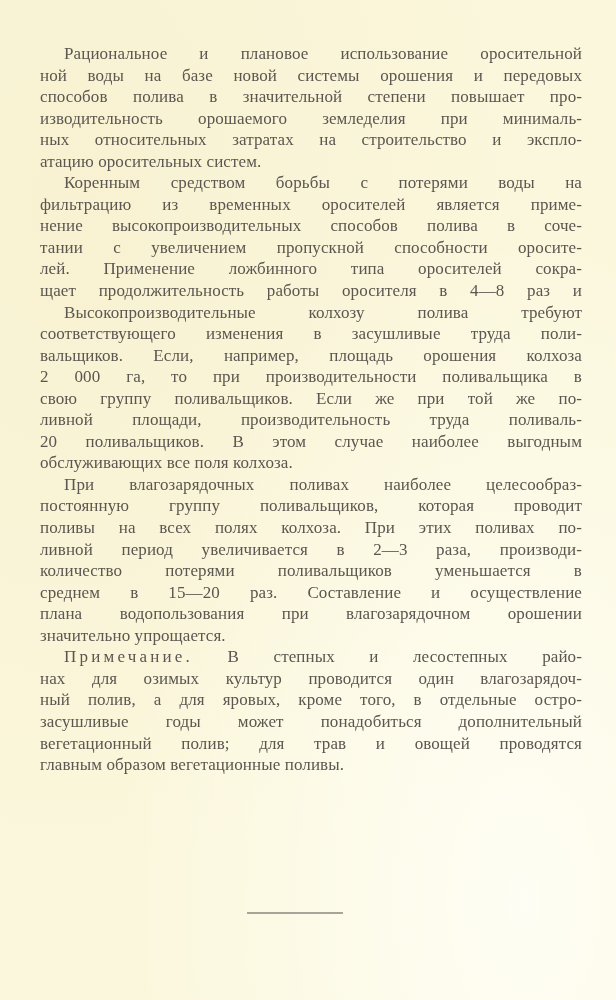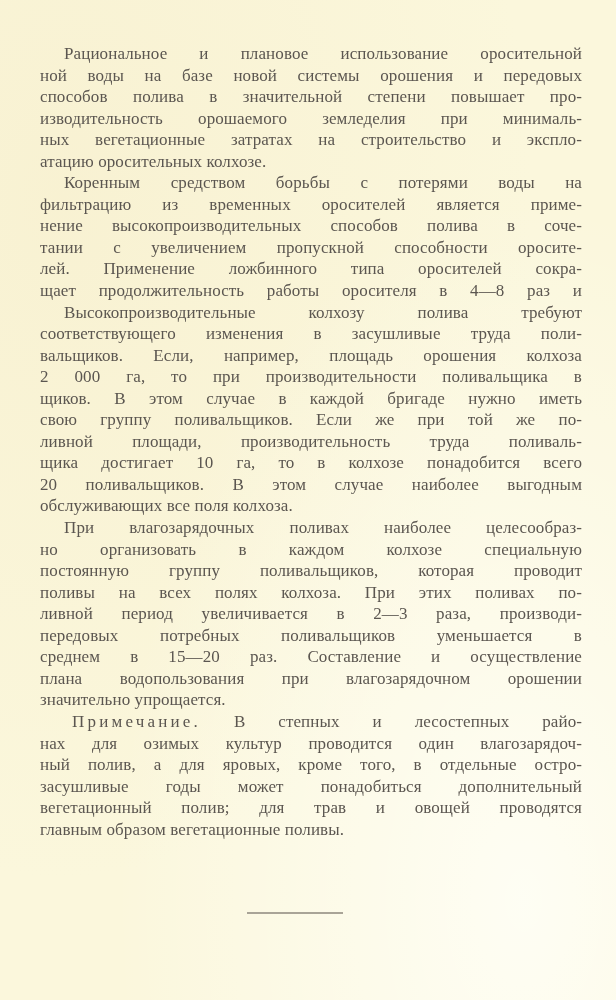--- a/index.html
+++ b/index.html
@@ -35,74 +35,70 @@
     letter-spacing: 0.1px;
   }
   .line.last {
     text-align-last: left;
   }
   .line.indent {
     padding-left: 24px;
   }
   .spaced {
     letter-spacing: 3.2px;
-    margin-left: 8px;
   }
   .rule {
     position: absolute;
     left: 247px;
     top: 912px;
     width: 96px;
     height: 1.5px;
     background: #a9a497;
   }
 </style>
 </head>
 <body>
 
 <div class="page">
 
   <div>
     <span class="line indent">Рациональное и плановое  использование оросительной</span>
     <span class="line">ной воды на базе новой системы орошения и передовых</span>
     <span class="line">способов полива в значительной степени повышает про-</span>
     <span class="line">изводительность орошаемого земледелия при минималь-</span>
-    <span class="line">ных вегетационные затратах на строительство и экспло-</span>
-    <span class="line last">атацию оросительных колхозе.</span>
+    <span class="line">ных относительных затратах на строительство и экспло-</span>
+    <span class="line last">атацию оросительных систем.</span>
   </div>
 
   <div>
     <span class="line indent">Коренным средством борьбы с потерями воды на</span>
     <span class="line">фильтрацию из временных оросителей является приме-</span>
     <span class="line">нение высокопроизводительных способов полива в соче-</span>
     <span class="line">тании с увеличением пропускной способности оросите-</span>
     <span class="line">лей. Применение ложбинного типа оросителей сокра-</span>
     <span class="line">щает продолжительность работы оросителя в 4—8 раз и</span>
   </div>
 
   <div>
     <span class="line indent">Высокопроизводительные колхозу полива требуют</span>
     <span class="line">соответствующего изменения в засушливые труда поли-</span>
     <span class="line">вальщиков. Если, например, площадь орошения колхоза</span>
     <span class="line">2 000 га, то при производительности поливальщика в</span>
-    <span class="line">щиков. В этом случае в каждой бригаде нужно иметь</span>
     <span class="line">свою группу поливальщиков. Если же при той же по-</span>
     <span class="line">ливной площади, производительность труда поливаль-</span>
-    <span class="line">щика достигает 10 га, то в колхозе понадобится всего</span>
     <span class="line">20 поливальщиков. В этом случае наиболее выгодным</span>
     <span class="line last">обслуживающих все поля колхоза.</span>
   </div>
 
   <div>
     <span class="line indent">При влагозарядочных поливах наиболее целесообраз-</span>
-    <span class="line">но организовать в каждом колхозе специальную</span>
     <span class="line">постоянную группу поливальщиков, которая проводит</span>
     <span class="line">поливы на всех полях колхоза. При этих поливах по-</span>
     <span class="line">ливной период увеличивается в 2—3 раза, производи-</span>
-    <span class="line">передовых потребных поливальщиков уменьшается в</span>
+    <span class="line">количество потерями поливальщиков уменьшается в</span>
     <span class="line">среднем в 15—20 раз. Составление и осуществление</span>
     <span class="line">плана водопользования при влагозарядочном орошении</span>
     <span class="line last">значительно упрощается.</span>
   </div>
 
   <div>
     <span class="line indent"><span class="spaced">Примечание.</span> <span>В степных и лесостепных райо-</span></span>
     <span class="line">нах для озимых культур проводится один влагозарядоч-</span>
     <span class="line">ный полив, а для яровых, кроме того, в отдельные остро-</span>
     <span class="line">засушливые годы может понадобиться дополнительный</span>

